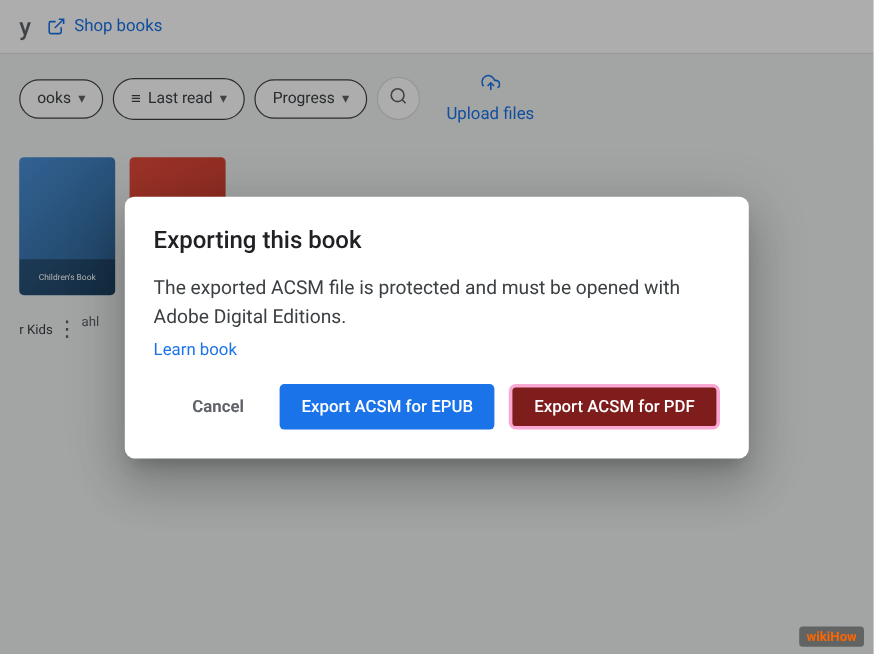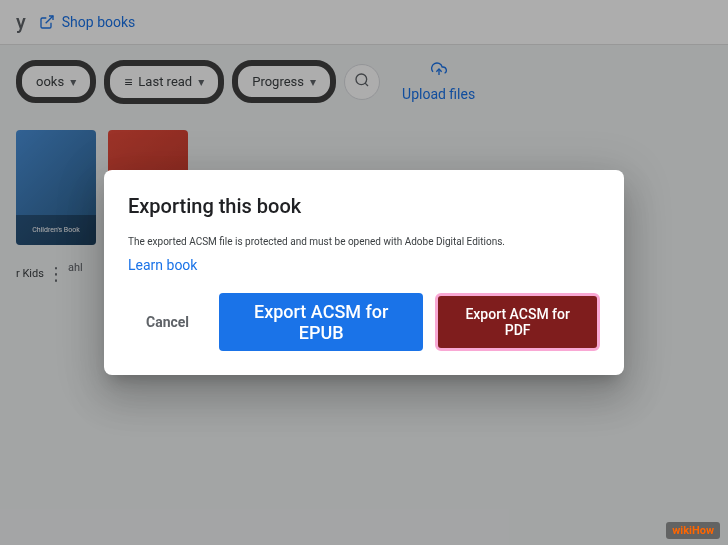--- a/index.html
+++ b/index.html
@@ -63,21 +63,21 @@
       padding: 8px 16px;
       background: #f1f3f4;
       gap: 8px;
     }
 
     .toolbar-btn {
       display: flex;
       align-items: center;
       gap: 6px;
       padding: 8px 14px;
-      border: 6px solid #404040;
+      border: 1px solid #404040;
       border-radius: 20px;
       background: #fff;
       font-size: 13px;
       color: #3c4043;
       cursor: pointer;
       font-family: inherit;
     }
 
     .toolbar-btn .chevron {
       font-size: 12px;
@@ -176,21 +176,21 @@
     }
 
     .dialog-title {
       font-size: 20px;
       color: #202124;
       font-weight: 500;
       margin-bottom: 16px;
     }
 
     .dialog-body {
-      font-size: 10px;
+      font-size: 16px;
       color: #3c4043;
       line-height: 1.5;
       margin-bottom: 8px;
     }
 
     .dialog-link {
       font-size: 14px;
       color: #1a73e8;
       text-decoration: none;
       display: block;
@@ -214,21 +214,21 @@
       cursor: pointer;
       font-family: inherit;
       font-weight: 700;
     }
 
     .btn-export-epub {
       padding: 8px 18px;
       background: #1a73e8;
       border: none;
       border-radius: 4px;
-      font-size: 18px;
+      font-size: 14px;
       color: #fff;
       cursor: pointer;
       font-family: inherit;
       font-weight: 500;
     }
 
     .btn-export-pdf {
       padding: 8px 18px;
       background: #7f1d1d;
       border: 3px solid #f9a8d4;

